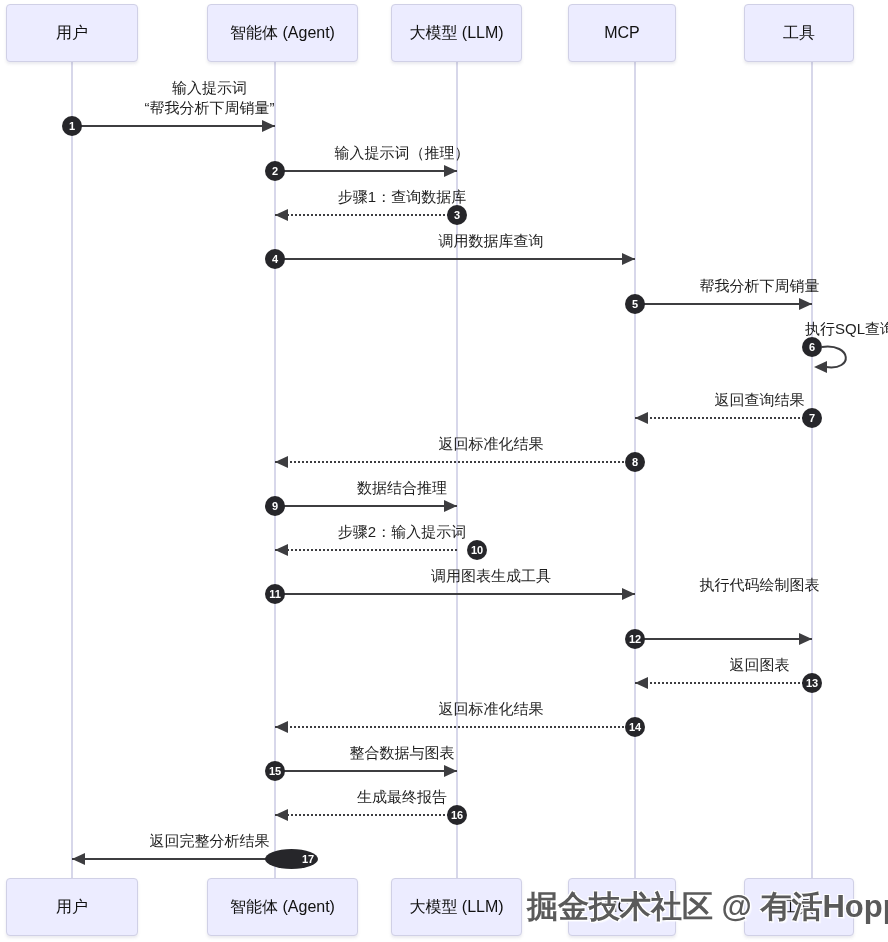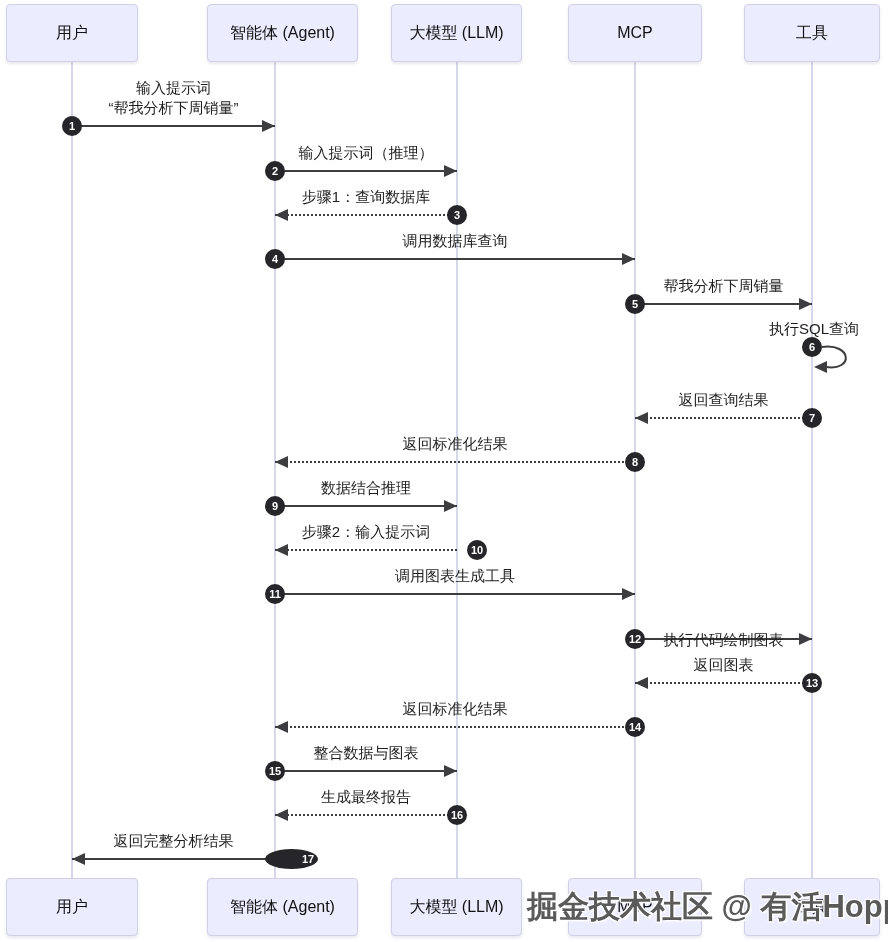--- a/index.html
+++ b/index.html
@@ -29,26 +29,26 @@
     box-shadow:0 2px 3px rgba(80,80,120,0.12);
     display:flex;align-items:center;justify-content:center;
     font-size:16px;color:#111;z-index:1;box-sizing:border-box;
     white-space:nowrap;
   }
   .top{top:4px}
   .bottom{top:878px}
   .a0{left:6px;width:132px}
   .a1{left:207px;width:151px}
   .a2{left:391px;width:131px}
-  .a3{left:568px;width:134px}
-  .a4{left:744px;width:136px}
+  .a3{left:568px;width:108px}
+  .a4{left:744px;width:110px}
   .msg-label{
     position:absolute;transform:translate(-50%,-100%);
     font-size:15px;line-height:20px;color:var(--label);
-    white-space:nowrap;text-align:center;z-index:2;
+    white-space:nowrap;text-align:center;z-index:2;margin-left:36px;
   }
   .msg-line{position:absolute;height:0;z-index:1;}
   .msg-line.solid{border-top:2px solid var(--arrow);}
   .msg-line.dashed{border-top:2px dotted var(--arrow);}
   .ah{
     position:absolute;width:0;height:0;
     border-top:6px solid transparent;border-bottom:6px solid transparent;
     z-index:3;
   }
   .ah.right{border-left:13px solid var(--arrow);}
@@ -176,21 +176,21 @@
     </div>
     <div>
       <div class="msg-label" style="left: 455px; top: 586px;">
         <div>调用图表生成工具</div>
       </div>
       <div class="msg-line solid" style="left: 275px; width: 360px; top: 593px;"></div>
       <div class="ah right" style="left: 622px; top: 588px;"></div>
       <div class="num" style="left: 265px; top: 584px;">11</div>
     </div>
     <div>
-      <div class="msg-label" style="left: 723.5px; top: 650px;">
+      <div class="msg-label" style="left: 723.5px; top: 595px;">
         <div>执行代码绘制图表</div>
       </div>
       <div class="msg-line solid" style="left: 635px; width: 177px; top: 638px;"></div>
       <div class="ah right" style="left: 799px; top: 633px;"></div>
       <div class="num" style="left: 625px; top: 629px;">12</div>
     </div>
     <div>
       <div class="msg-label" style="left: 723.5px; top: 675px;">
         <div>返回图表</div>
       </div>

